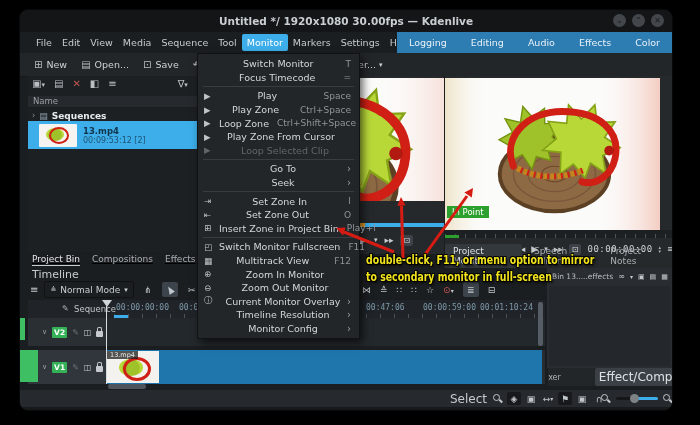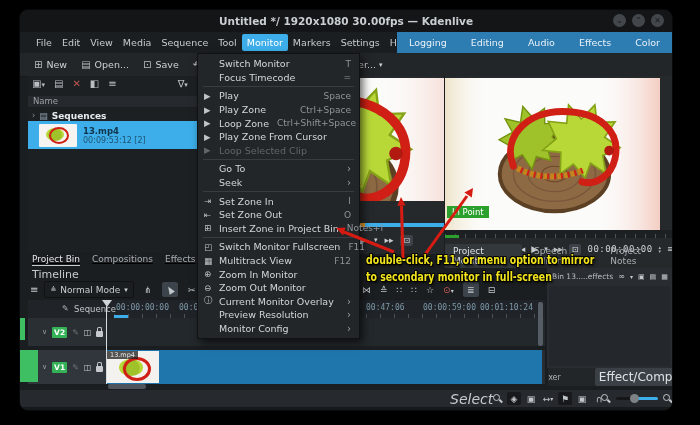--- a/index.html
+++ b/index.html
@@ -71,21 +71,21 @@
   .mag{position:relative;width:9px;height:9px;display:inline-block;}
   .mag::before{content:"";position:absolute;left:0;top:0;width:5px;height:5px;border:1.4px solid #c2c7cb;border-radius:50%;}
   .mag::after{content:"";position:absolute;left:6px;top:6px;width:3.5px;height:1.6px;background:#c2c7cb;transform:rotate(45deg);}
   
   .sb-btn{width:14px;height:13px;display:flex;align-items:center;justify-content:center;
           font-size:9px;color:#c2c7cb;border-radius:2px;}
   .sb-btn.on{background:#17191c;}
   
   .dropmenu{position:absolute;left:177px;top:43px;width:161px;background:#232629;
             border:1px solid #101214;box-shadow:3px 4px 8px rgba(0,0,0,.6);z-index:40;padding:3px 0;}
-  .mrow{display:flex;align-items:center;height:13.6px;padding:0 8px 0 6px;font-size:9.5px;color:#d3d7da;}
+  .mrow{display:flex;align-items:center;height:13.6px;padding:0 8px 0 6px;font-size:9.5px;color:#d3d7da;text-align:center;}
   .mic{width:15px;font-size:8.5px;color:#bfc4c9;text-align:left;flex:none;}
   .mlab{flex:1;white-space:nowrap;}
   .msc{color:#8d9499;font-size:9px;margin-left:8px;}
   .msub{color:#9aa0a5;font-size:10px;}
   .mrow.dis, .mrow.dis .mic{color:#61666a;}
   .msep{height:1px;background:#393d42;margin:2px 5px;}
   .ic-play::before{content:"▶";}
   .ic-zone-in::before{content:"⇥";}
   .ic-zone-out::before{content:"⇤";}
   .ic-insert::before{content:"⊞";}
@@ -366,21 +366,21 @@
       <div style="position:absolute;left:2px;top:18px;width:121px;height:80px;background:#24282c;"></div>
     </div>
 
     <div style="position:absolute;left:528px;top:358px;width:124px;height:18px;background:#232629;display:flex;align-items:center;overflow:hidden;">
       <span style="font-size:8px;color:#aeb3b7;margin-left:-13px;padding:2px 4px;">Mixer</span>
       <span style="font-size:12px;color:#dde1e4;background:#3b4046;padding:2px 4px;border-radius:2px;white-space:nowrap;margin-left:30px;">Effect/Composition Stack</span>
 
     </div>
 
     <div style="position:absolute;left:0;top:380px;width:652px;height:17px;background:#26292d;display:flex;align-items:center;">
-      <span style="position:absolute;left:430px;font-size:14px;color:#c6cbcf;font-style:italic;">Select</span>
+      <span style="position:absolute;left:430px;font-size:12px;color:#c6cbcf;">Select</span>
       <span style="position:absolute;left:470px;display:flex;gap:3px;align-items:center;">
         <span class="sb-btn">
             <span class="mag"></span>
           </span>
         <span class="sb-btn on">◈</span>
         <span class="sb-btn">▣</span>
         <span class="sb-btn">↔<span style="font-size:6px;">▾</span></span>
         <span class="sb-btn on">⚑</span>
         <span class="sb-btn">▣</span>
         <span class="sb-btn">∩</span>
@@ -452,21 +452,21 @@
         <span class="msc">I</span>
         </div>
       <div class="mrow">
         <span class="mic ic-zone-out"></span>
         <span class="mlab">Set Zone Out</span>
         <span class="msc">O</span>
         </div>
       <div class="mrow">
         <span class="mic ic-insert"></span>
         <span class="mlab">Insert Zone in Project Bin</span>
-        <span class="msc">Notes+I</span>
+        <span class="msc">Play+I</span>
         </div>
       <div class="msep"></div>
       <div class="mrow">
         <span class="mic ic-full"></span>
         <span class="mlab">Switch Monitor Fullscreen</span>
         <span class="msc">F11</span>
         </div>
       <div class="mrow">
         <span class="mic ic-multi"></span>
         <span class="mlab">Multitrack View</span>
@@ -480,21 +480,21 @@
         <span class="mic ic-zout"></span>
         <span class="mlab">Zoom Out Monitor</span>
         </div>
       <div class="mrow">
         <span class="mic ic-ovl"></span>
         <span class="mlab">Current Monitor Overlay</span>
         <span class="msub">›</span>
         </div>
       <div class="mrow">
         <span class="mic"></span>
-        <span class="mlab">Preview Resolution</span>
+        <span class="mlab">Timeline Resolution</span>
         <span class="msub">›</span>
         </div>
       <div class="mrow">
         <span class="mic"></span>
         <span class="mlab">Monitor Config</span>
         <span class="msub">›</span>
         </div>
     </div>
   </div>
 

